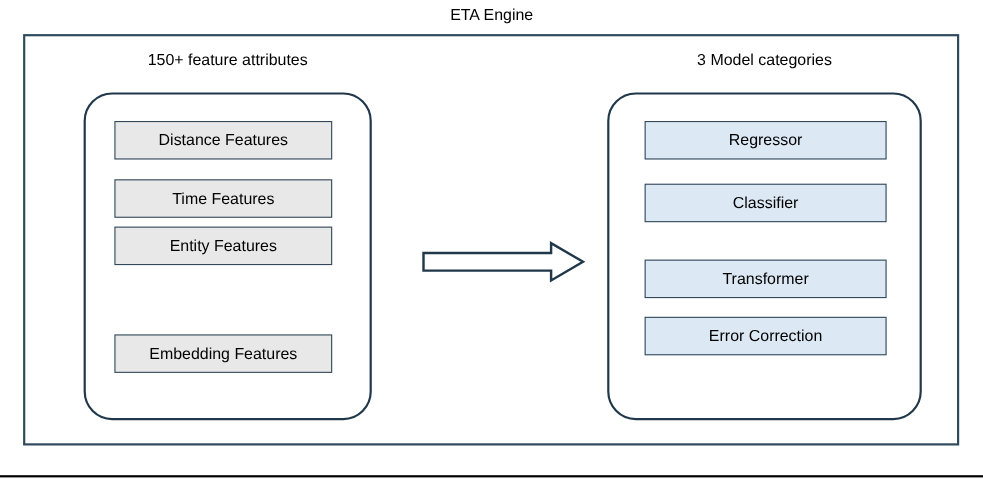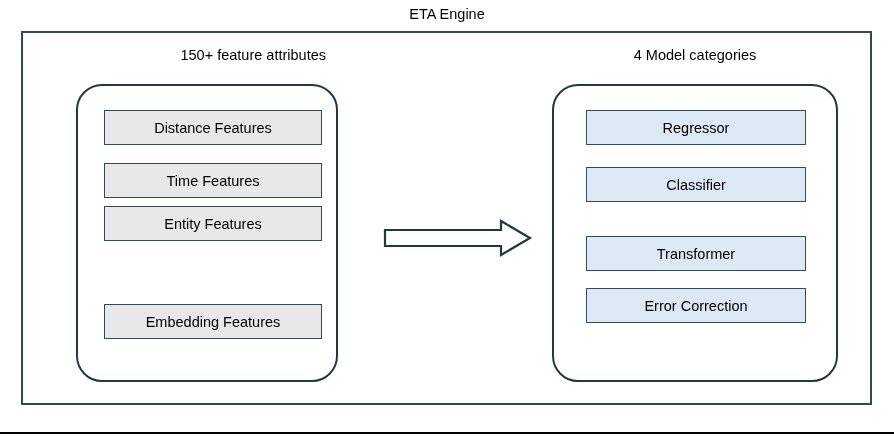--- a/index.html
+++ b/index.html
@@ -51,21 +51,21 @@
 
   
   .column-header {
     position: absolute;
     font-size: 14.5px;
     line-height: 20px;
     text-align: center;
     white-space: nowrap;
     color: #000;
   }
-  .column-header.left  { left: 64px;  top: 45px; width: 262px; text-align: right; }
+  .column-header.left  { left: 76px;  top: 45px; width: 262px; }
   .column-header.right { left: 552px; top: 45px; width: 286px; }
 
   
   .group-panel {
     position: absolute;
     box-sizing: border-box;
     border: 2.2px solid #20384a;
     border-radius: 26px;
     background: #ffffff;
   }
@@ -81,21 +81,21 @@
     display: flex;
     align-items: center;
     justify-content: center;
     font-size: 14.5px;
     line-height: 18px;
     color: #000;
     white-space: nowrap;
   }
   .item-box.feature {
     left: 104px;
-    width: 218px;
+    width: 198px;
     background: #e8e8e8;
   }
   .item-box.model {
     left: 586px;
     width: 220px;
     background: #dce8f4;
   }
 
   
   .flow-arrow {
@@ -120,21 +120,21 @@
 <body>
 
 <div id="canvas">
 
   <div class="diagram-title">ETA Engine</div>
 
   <div class="outer-frame"></div>
 
   <div class="column-header left">150+ feature attributes</div>
 
-  <div class="column-header right">4 Model categories</div>
+  <div class="column-header right">3 Model categories</div>
 
   <div class="group-panel features"></div>
 
   <div class="group-panel models"></div>
 
   <div class="item-box feature" style="top:110px">Distance Features</div>
   <div class="item-box feature" style="top:163px">Time Features</div>
   <div class="item-box feature" style="top:206px">Entity Features</div>
   <div class="item-box model" style="top:110px">Regressor</div>
 

